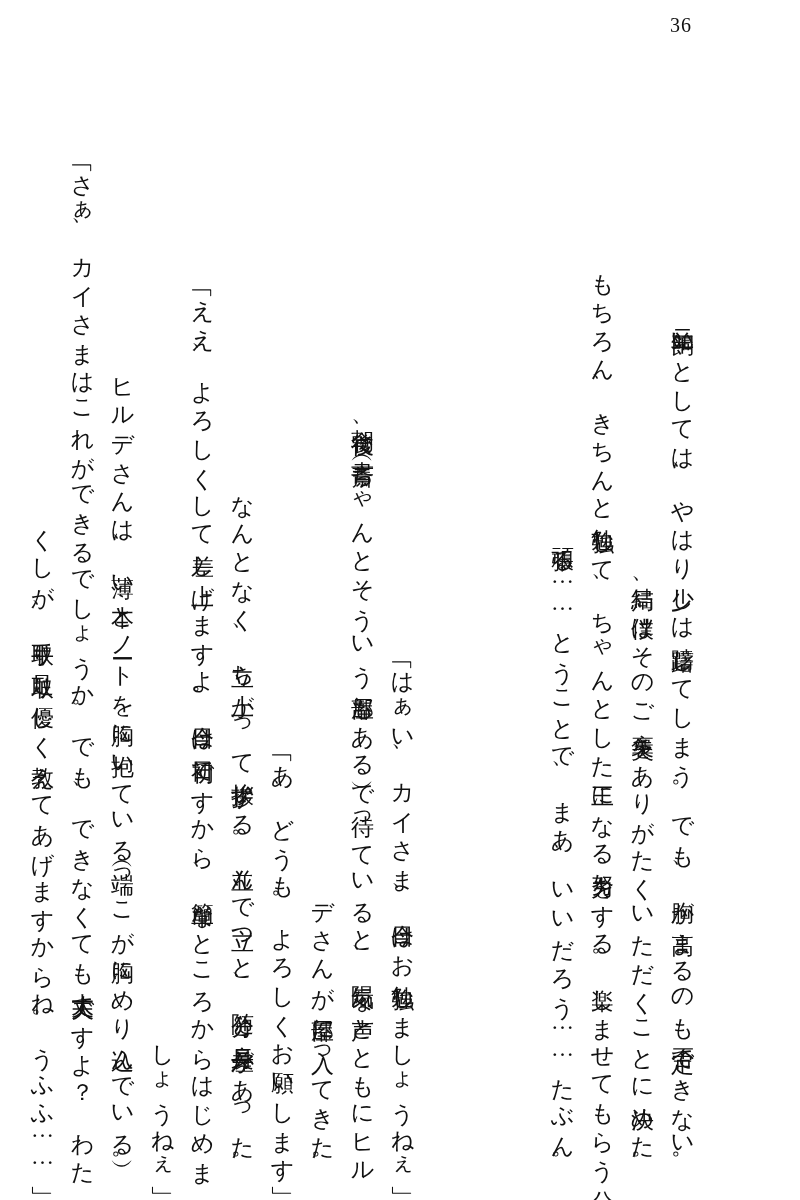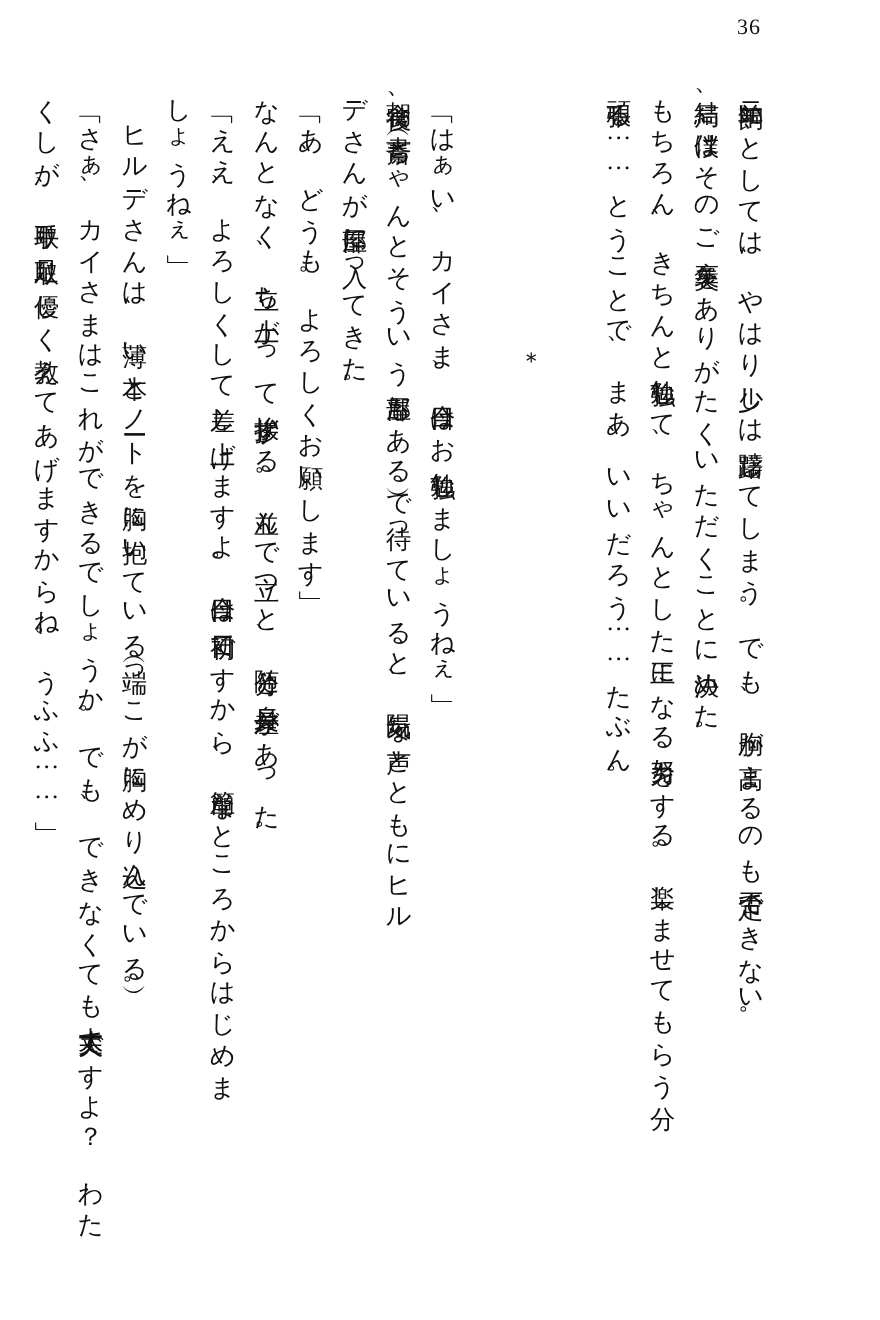--- a/index.html
+++ b/index.html
@@ -13,20 +13,21 @@
     font-family: "Liberation Serif", "DejaVu Serif", serif;
     color: #111111;
     overflow: hidden;
     position: relative;
   }
   .page {
     position: relative;
     width: 728px;
     height: 1200px;
     box-sizing: border-box;
+    text-align: right;
   }
   .page-number {
     position: absolute;
     top: 14px;
     right: 36px;
     font-size: 20px;
     letter-spacing: 1px;
     color: #111;
     font-family: "Liberation Serif", "DejaVu Serif", serif;
   }

